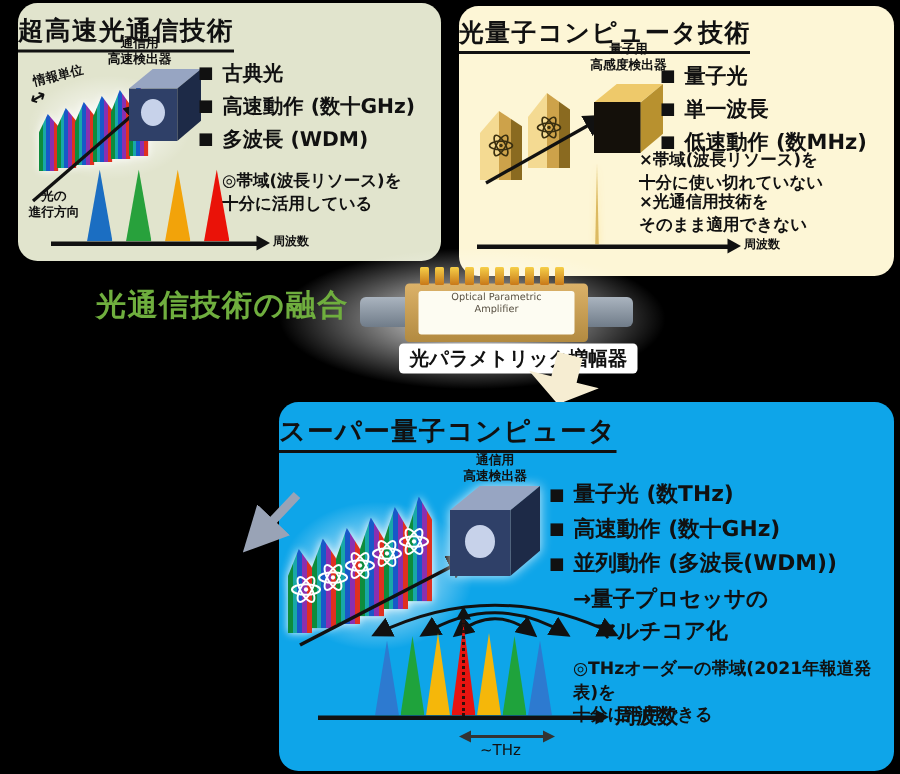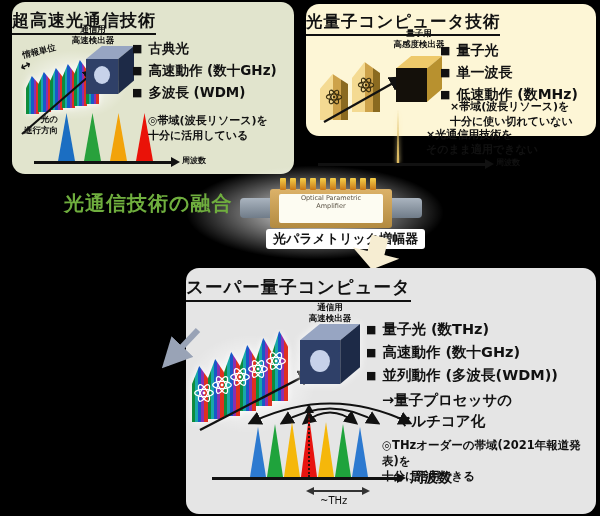--- a/index.html
+++ b/index.html
@@ -1,21 +1,21 @@
 <!DOCTYPE html>
 <html><head>
 <meta charset="utf-8">
 <style>
   html,body{margin:0;padding:0;background:#000;}
   .stage{position:relative;width:600px;height:516px;background:#000;overflow:hidden;
          font-family:"DejaVu Sans","Liberation Sans",sans-serif;color:#111;border-radius:16px;}
   .panel{position:absolute;border-radius:13px;}
   .panel-comm{left:12px;top:2px;width:282px;height:172px;background:#e1e4cd;}
-  .panel-quantum{left:306px;top:4px;width:290px;height:132px;background:#fdf6d6;}
-  .panel-super{left:186px;top:268px;width:410px;height:246px;background:#e5e5e5;}
+  .panel-quantum{left:306px;top:4px;width:290px;height:180px;background:#fdf6d6;}
+  .panel-super{left:186px;top:268px;width:410px;height:246px;background:#0ea5e9;}
   .ptitle{position:absolute;top:7px;left:0;width:100%;text-align:left;font-weight:bold;}
   .ptitle .u{display:inline-block;border-bottom:2.5px solid #111;padding-bottom:1px;letter-spacing:1px;}
   .pre{white-space:pre-line;}
   .smlbl{position:absolute;font-size:8.5px;font-weight:bold;line-height:1.25;text-align:center;}
   .bullets{position:absolute;list-style:none;margin:0;padding:0;font-weight:bold;}
   .bullets li{margin-bottom:4px;white-space:nowrap;}
   .bullets .sq{font-size:11px;margin-right:6px;vertical-align:1px;}
   .note{position:absolute;font-size:11px;font-weight:bold;line-height:1.35;}
   .axis{position:absolute;height:2.5px;background:#111;}
   .axis::after{content:"";position:absolute;right:-8px;top:-4px;border-left:9px solid #111;
@@ -125,21 +125,21 @@
       <div class="face top" style="background:#97a5c2;"></div>
       <div class="face side" style="background:#1d2a47;"></div>
       <div class="face front" style="background:#2f4068;"></div>
       <div class="lens" style="left:8px;top:20px;width:16px;height:18px;background:#c7d2ea;"></div>
     </div>
 
     <div class="smlbl" style="left:10px;top:44px;transform:rotate(-14deg);">情報単位</div>
     <span class="arrow-glyph" style="left:8px;top:56px;transform:rotate(-28deg);">↔</span>
     <div class="smlbl pre" style="left:50px;top:22px;width:62px;">通信用
 高速検出器</div>
-    <div class="smlbl pre" style="left:2px;top:112px;width:44px;text-align:right;">光の
+    <div class="smlbl pre" style="left:2px;top:124px;width:44px;text-align:center;">光の
 進行方向</div>
 
     <ul class="bullets" style="left:120px;top:38px;font-size:13.5px;">
       <li><span class="sq">■</span><span>古典光</span></li>
       <li><span class="sq">■</span><span>高速動作 (数十GHz)</span></li>
       <li><span class="sq">■</span><span>多波長 (WDM)</span></li>
     </ul>
 
     <div class="note pre" style="left:136px;top:112px;">◎帯域(波長リソース)を
 十分に活用している</div>
@@ -182,21 +182,21 @@
 
     <div class="smlbl pre" style="left:80px;top:24px;width:66px;">量子用
 高感度検出器</div>
 
     <ul class="bullets" style="left:134px;top:38px;font-size:14px;">
       <li><span class="sq">■</span><span>量子光</span></li>
       <li><span class="sq">■</span><span>単一波長</span></li>
       <li><span class="sq">■</span><span>低速動作 (数MHz)</span></li>
     </ul>
 
-    <div class="note pre" style="left:120px;top:96px;margin-left:24px;">×帯域(波長リソース)を
+    <div class="note pre" style="left:120px;top:96px;">×帯域(波長リソース)を
 十分に使い切れていない</div>
     <div class="note pre" style="left:120px;top:124px;">×光通信用技術を
 そのまま適用できない</div>
 
     <div class="peaks" style="left: 86px; top: 105px; height: 54px; filter: drop-shadow(rgba(255, 230, 150, 0.9) 0px 0px 2px); gap: 0px;">
         <div class="peak narrow" style="background: rgb(220, 186, 98); width: 12px; height: 54px;"></div>
       </div>
     <div class="axis" style="left:12px;top:159px;width:168px;"></div>
     <span class="axis-label" style="left:190px;top:153px;font-size:8px;">周波数</span>
   </section>

